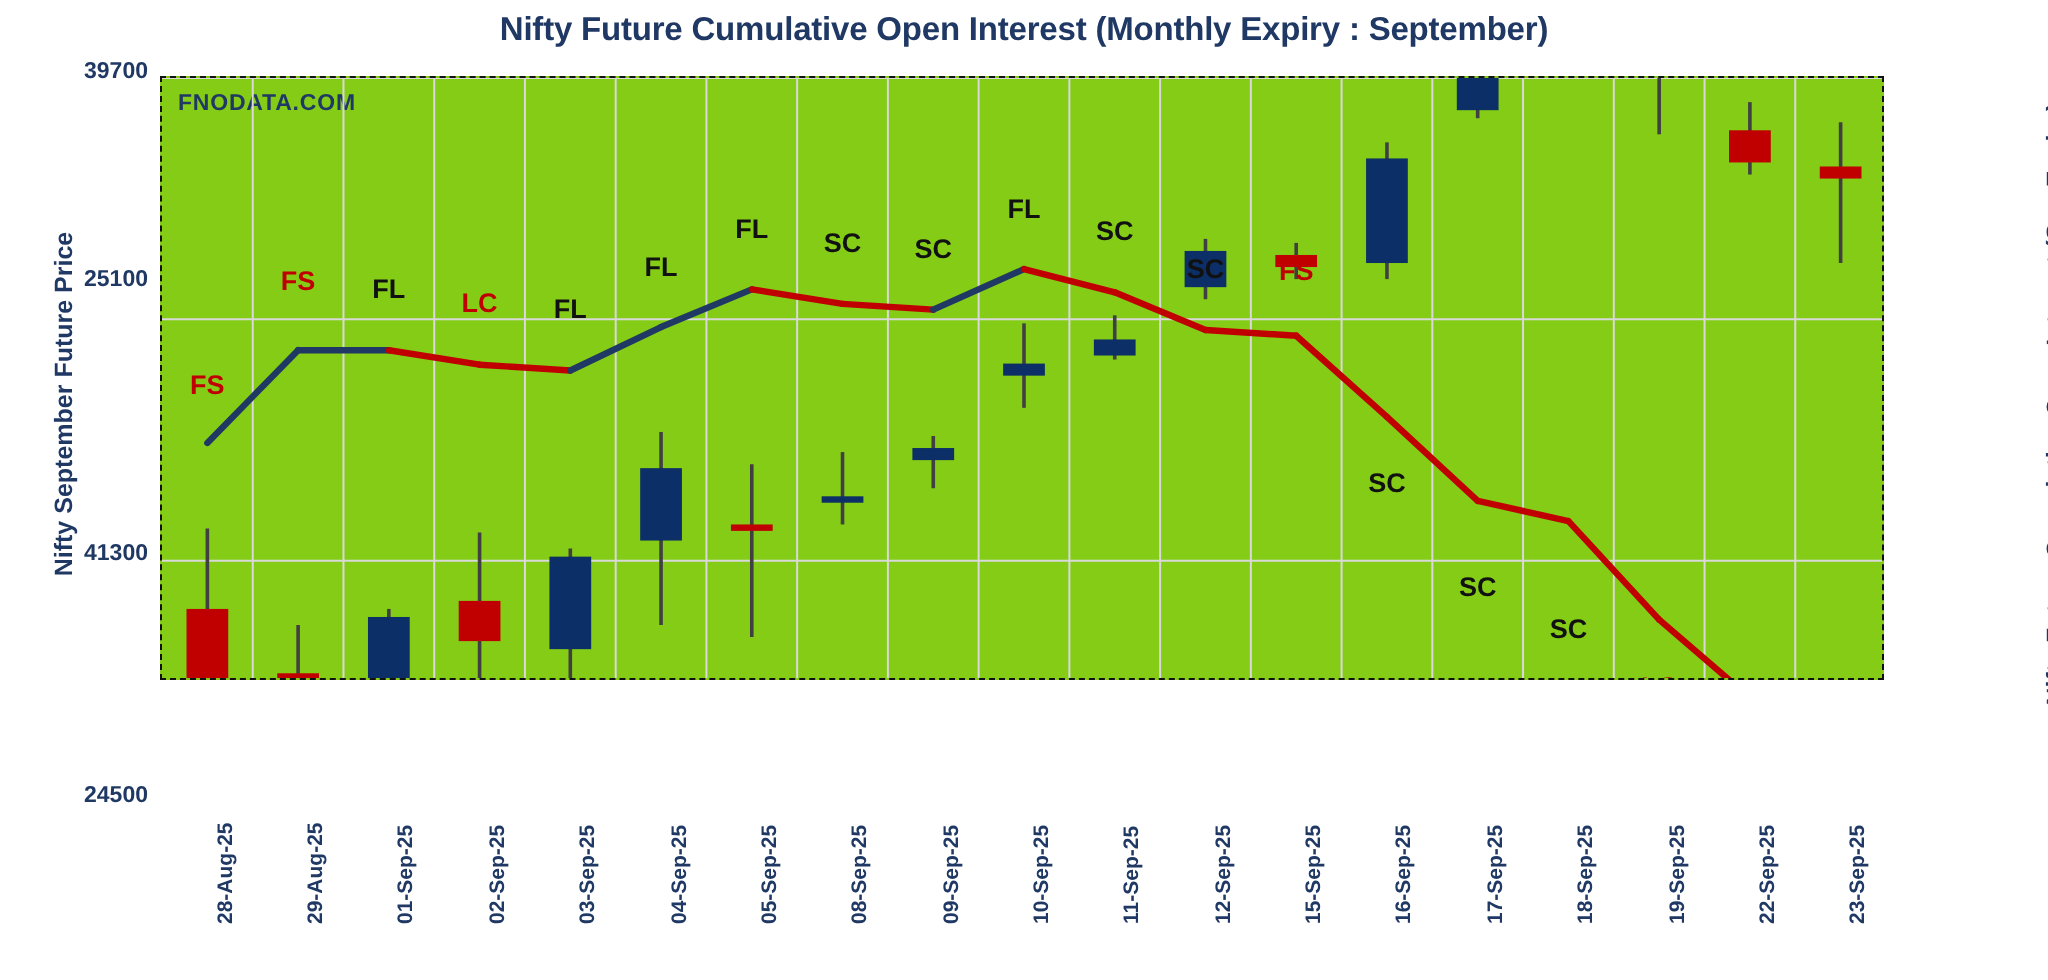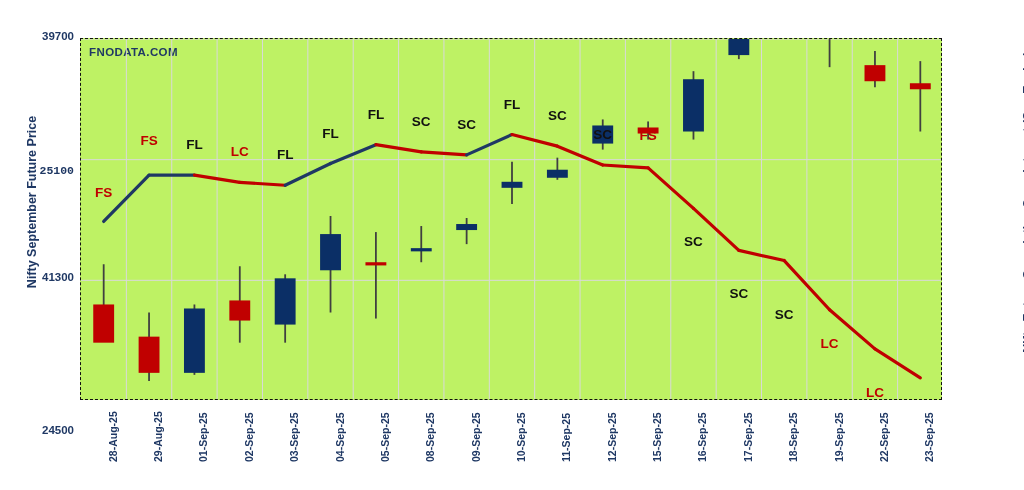--- a/index.html
+++ b/index.html
@@ -15,24 +15,24 @@
   .chart-title{
     position:absolute;left:0;top:6px;width:1024px;
     text-align:center;
     font-size:16.5px;font-weight:bold;color:#1F3864;
     letter-spacing:-0.1px;
   }
 
   
   .plot{
     position:absolute;
-    left:80px;top:38px;width:862px;height:362px;
+    left:80px;top:38px;width:862px;height:302px;
     border:1.6px dashed #111111;
     box-sizing:border-box;
-    background:#bef264;
+    background:#84cc16;
   }
   .plot-inner{position:absolute;inset:0;overflow:hidden;}
 
   .watermark{
     position:absolute;left:8px;top:7px;
     font-size:11.5px;font-weight:bold;color:#1F3864;
     letter-spacing:0.4px;
   }
 
   svg.layer{position:absolute;left:0;top:0;width:862px;height:362px;}
@@ -88,26 +88,27 @@
     transform:translateX(-50%);
   }
   .ann.black{color:#111111;}
   .ann.red{color:#C00000;}
 </style>
 </head>
 <body>
 
 <div class="chart-root">
 
+  <div class="chart-title">Nifty Future Cumulative Open Interest (Monthly Expiry : September)</div>
 
   <div class="ytick-wrap-left">
       <div class="ytick left" style="top: -8px; width: 68px;">39700</div>
-      <div class="ytick left" style="top: 126px; width: 68px; font-family: Liberation Mono, monospace;">25100</div>
+      <div class="ytick left" style="top: 96px; width: 68px;">25100</div>
       <div class="ytick left" style="top: 233.333px; width: 68px;">41300</div>
-      <div class="ytick left" style="top: 354px; width: 68px; margin-top: 32px;">24500</div>
+      <div class="ytick left" style="top: 354px; width: 68px;">24500</div>
     </div>
 
   <div class="y-left-label">Nifty September Future Price</div>
   <div class="y-right-label">Nifty Future Cumulative Open Interest (Sep Expiry)</div>
 
   <div class="plot">
     <div class="plot-inner">
       <div class="watermark">FNODATA.COM</div>
       <svg class="layer" id="gridlayer">
           <line x1="0" y1="0" x2="862" y2="0" stroke="#D9D9D9" stroke-width="1"></line>

